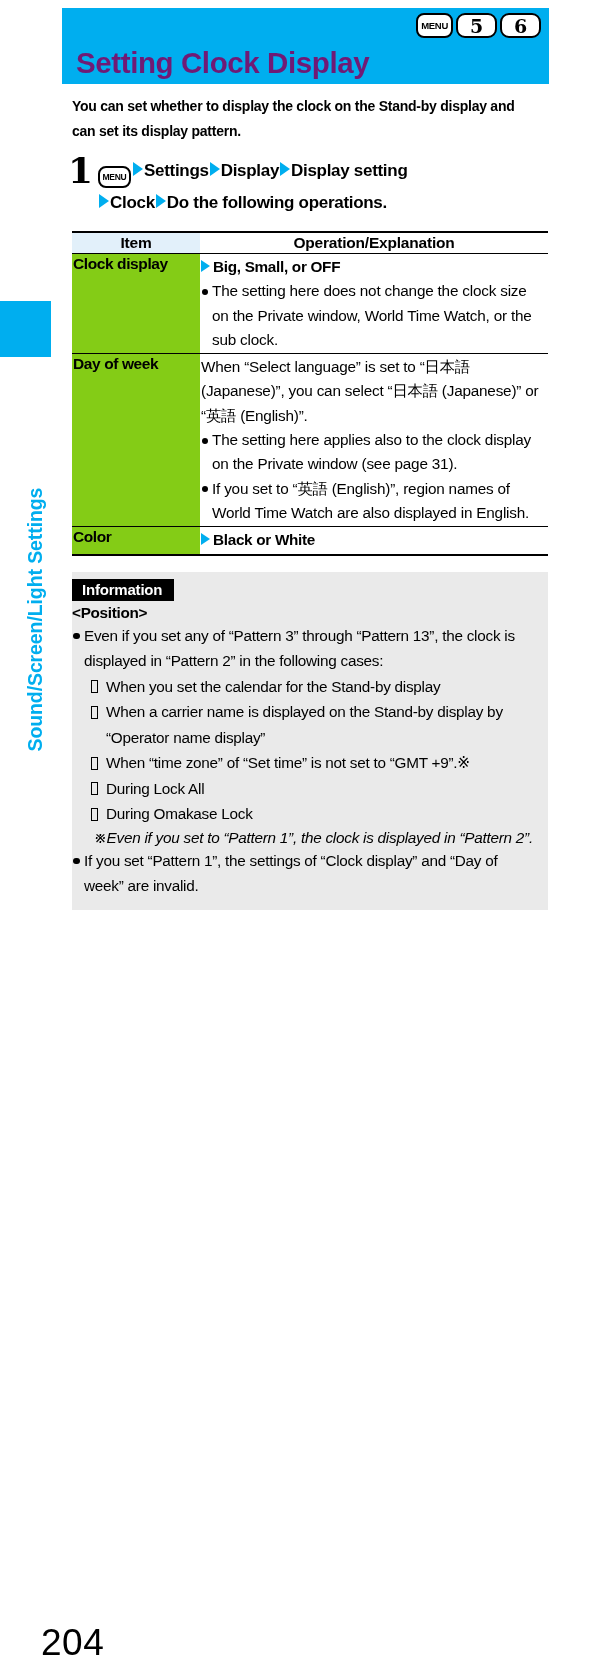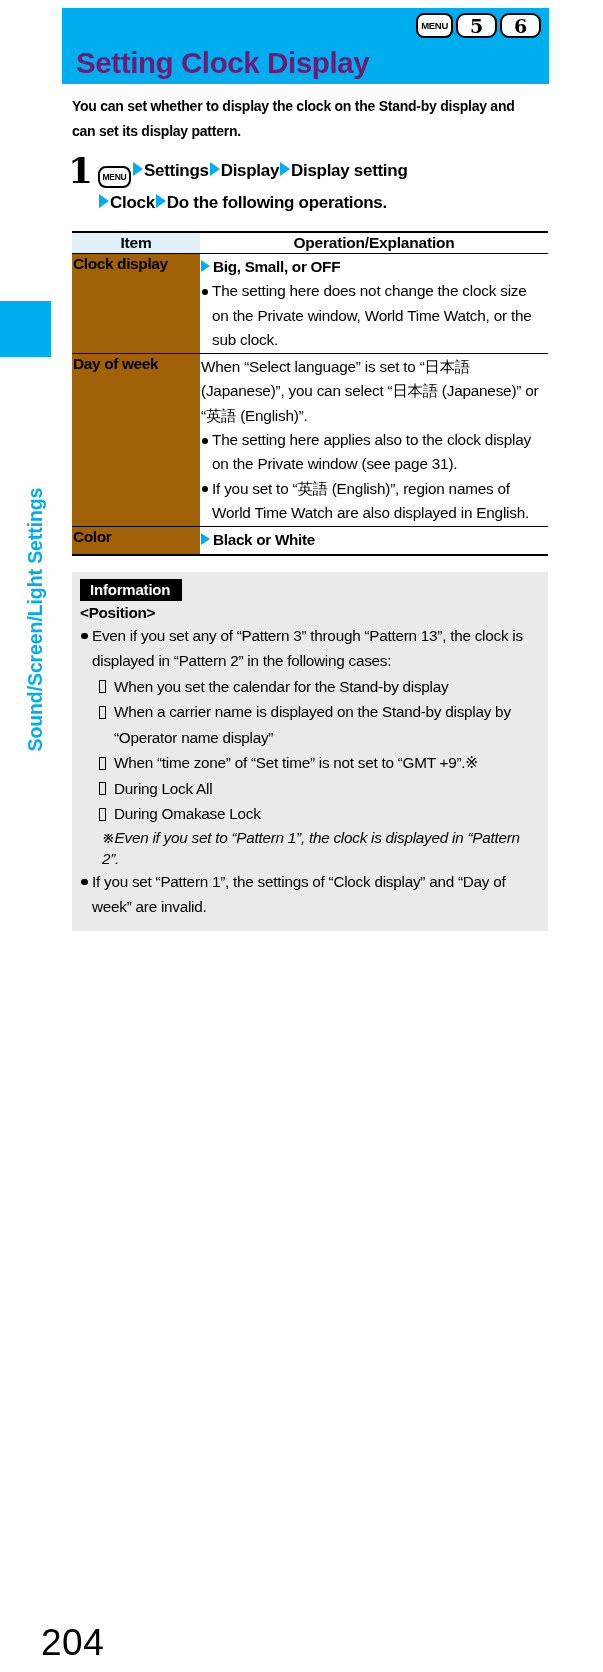--- a/index.html
+++ b/index.html
@@ -176,21 +176,21 @@
   }
   .col-item {
     width: 128px;
     background: #E2F0FA;
   }
   .body-row > td {
     border-bottom: 1.6px solid #000;
   }
   .body-row:last-child > td { border-bottom: none; }
   .cell-item {
-    background: #a16207;
+    background: #84cc16;
     font-size: 15.5px;
     font-weight: bold;
     padding: 5px 0 7px 4px;
     letter-spacing: -0.4px;
     white-space: nowrap;
   }
   .cell-op {
     padding: 5px 2px 7px 6px;
     font-size: 15.3px;
     line-height: 24.3px;
@@ -217,21 +217,21 @@
     width: 6px; height: 6px;
     border-radius: 50%;
     background: #000;
   }
 
   
   #info-box {
     margin: 16px 0 0 10px;
     width: 476px;
     background: #EAEAEA;
-    padding: 7px 8px 11px 8px;
+    padding: 7px 8px 11px 0;
   }
   #info-tag {
     display: inline-block;
     background: #000;
     color: #fff;
     font-size: 15px;
     font-weight: bold;
     padding: 2px 12px 3px 10px;
     letter-spacing: -0.2px;
   }

